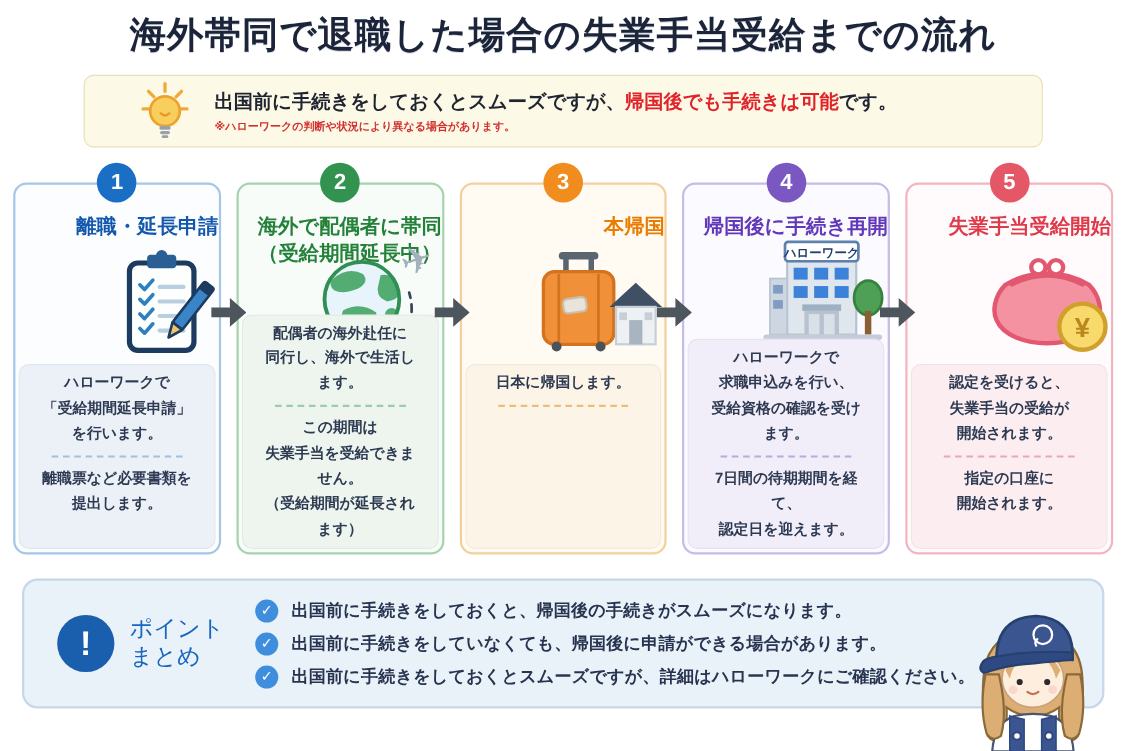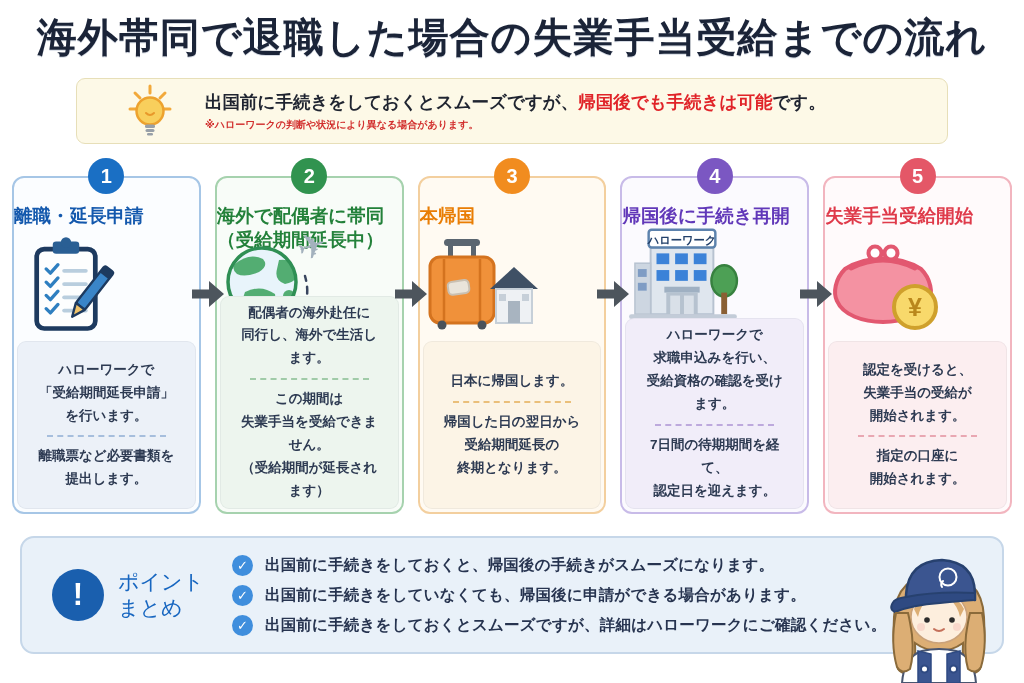--- a/index.html
+++ b/index.html
@@ -6,61 +6,61 @@
   html,body { background:#ffffff; }
   .page {
     position:relative; width:1024px; height:683px; overflow:hidden;
     background:#ffffff;
     font-family:"Liberation Sans","DejaVu Sans",sans-serif;
     color:var(--body-text,#2d3a52);
   }
   
   .hdr { text-align:center; padding-top:10px; }
   .hdr h1 {
-    font-size:40px; font-weight:900; letter-spacing:1px;
+    font-size:33px; font-weight:900; letter-spacing:1px;
     color:var(--title-color,#1b2438);
     text-shadow:0 1px 0 rgba(180,190,205,.55);
   }
   .subrow { margin-top:6px; display:flex; align-items:center; justify-content:center; gap:7px; }
   .subtxt { font-size:20px; font-weight:800; color:var(--subtitle-color,#243050); letter-spacing:1px; }
   .dot { display:inline-block; border-radius:50%; background:var(--dot-color,#85b8e8); }
   .d-sm { width:7px; height:7px; opacity:.55; }
   .d-lg { width:10px; height:10px; opacity:.9; }
   
   .notice {
     width:872px; margin:13px auto 0; border-radius:9px;
     background:var(--notice-bg,#fdf9e7); border:1px solid var(--notice-border,#e7dfb8);
-    display:flex; align-items:center; gap:32px; padding:9px 18px 9px 50px; height:66px;
+    display:flex; align-items:center; gap:22px; padding:9px 18px 9px 50px; height:66px;
   }
   .notice p.main { font-size:17.5px; font-weight:700; color:var(--notice-text,#1f2430); }
   .notice .hl { color:var(--notice-highlight,#e02328); }
   .notice p.sub { margin-top:4px; font-size:10px; font-weight:700; color:var(--notice-caption,#d2302e); }
   
   .steps { display:flex; margin:14px 12px 0; height:356px; }
   .step { position:relative; flex:1 1 0; padding-top:18px; min-width:0; }
   .badge {
     position:absolute; top:0; left:50%; transform:translateX(-50%);
     width:36px; height:36px; border-radius:50%; background:var(--accent);
     color:#fff; font-size:20px; font-weight:800;
     display:flex; align-items:center; justify-content:center; z-index:2;
   }
   .card {
     height:338px; border:2px solid var(--border); border-radius:12px;
     background:var(--top); display:flex; flex-direction:column; overflow:hidden;
   }
-  .card-top { flex:1 1 auto; display:flex; flex-direction:column; align-items:flex-start; padding-top:26px; min-height:0; }
+  .card-top { flex:1 1 auto; display:flex; flex-direction:column; align-items:flex-end; padding-top:26px; min-height:0; }
   .step-title {
     font-size:18.5px; font-weight:800; color:var(--title);
     text-align:center; line-height:1.3; white-space:pre-line;
   }
   .icon-wrap { flex:1; display:flex; align-items:center; justify-content:center; min-height:0; }
   .panel {
     flex:0 0 168px; margin:0 3px 3px; border-radius:9px; background:var(--panel);
     box-shadow:inset 0 0 0 1px rgba(50,60,80,.06);
-    display:flex; flex-direction:column; justify-content:center; padding:6px 16px;
+    display:flex; flex-direction:column; padding:6px 16px;
   }
   .panel-text {
     font-size:13.5px; font-weight:600; color:var(--body-text,#2d3a52);
     line-height:1.7; text-align:center; white-space:pre-line;
   }
   .dash { border-top:2px dashed var(--divider); margin:8px 14px; }
   .arrow-slot { flex:0 0 14px; position:relative; color:var(--arrow-color,#4d555d); }
   .arrow-slot svg { position:absolute; left:50%; top:122px; transform:translateX(-50%); z-index:3; }
   
   .points {
@@ -223,23 +223,20 @@
               <rect x="76" y="52" width="36" height="34" fill="#eef1f4" stroke="#c6cfd8" stroke-width="2"></rect>
               <rect x="88" y="64" width="12" height="22" fill="#a8b4c0"></rect>
               <rect x="79" y="57" width="7" height="7" fill="#c6cfd8"></rect>
               <rect x="102" y="57" width="7" height="7" fill="#c6cfd8"></rect>
             </svg>
           </div>
         </div>
         <div class="panel">
           <div class="panel-text">日本に帰国します。</div>
           <div class="dash"></div>
-          <div class="panel-text">帰国した日の翌日から
-受給期間延長の
-終期となります。</div>
         </div>
       </div>
     </div>
 
     <div class="arrow-slot">
       <svg width="32" height="28" viewBox="0 0 32 28">
           <polygon points="0,9.5 17,9.5 17,1 32,14 17,27 17,18.5 0,18.5" fill="currentColor"></polygon>
         </svg>
     </div>
 

